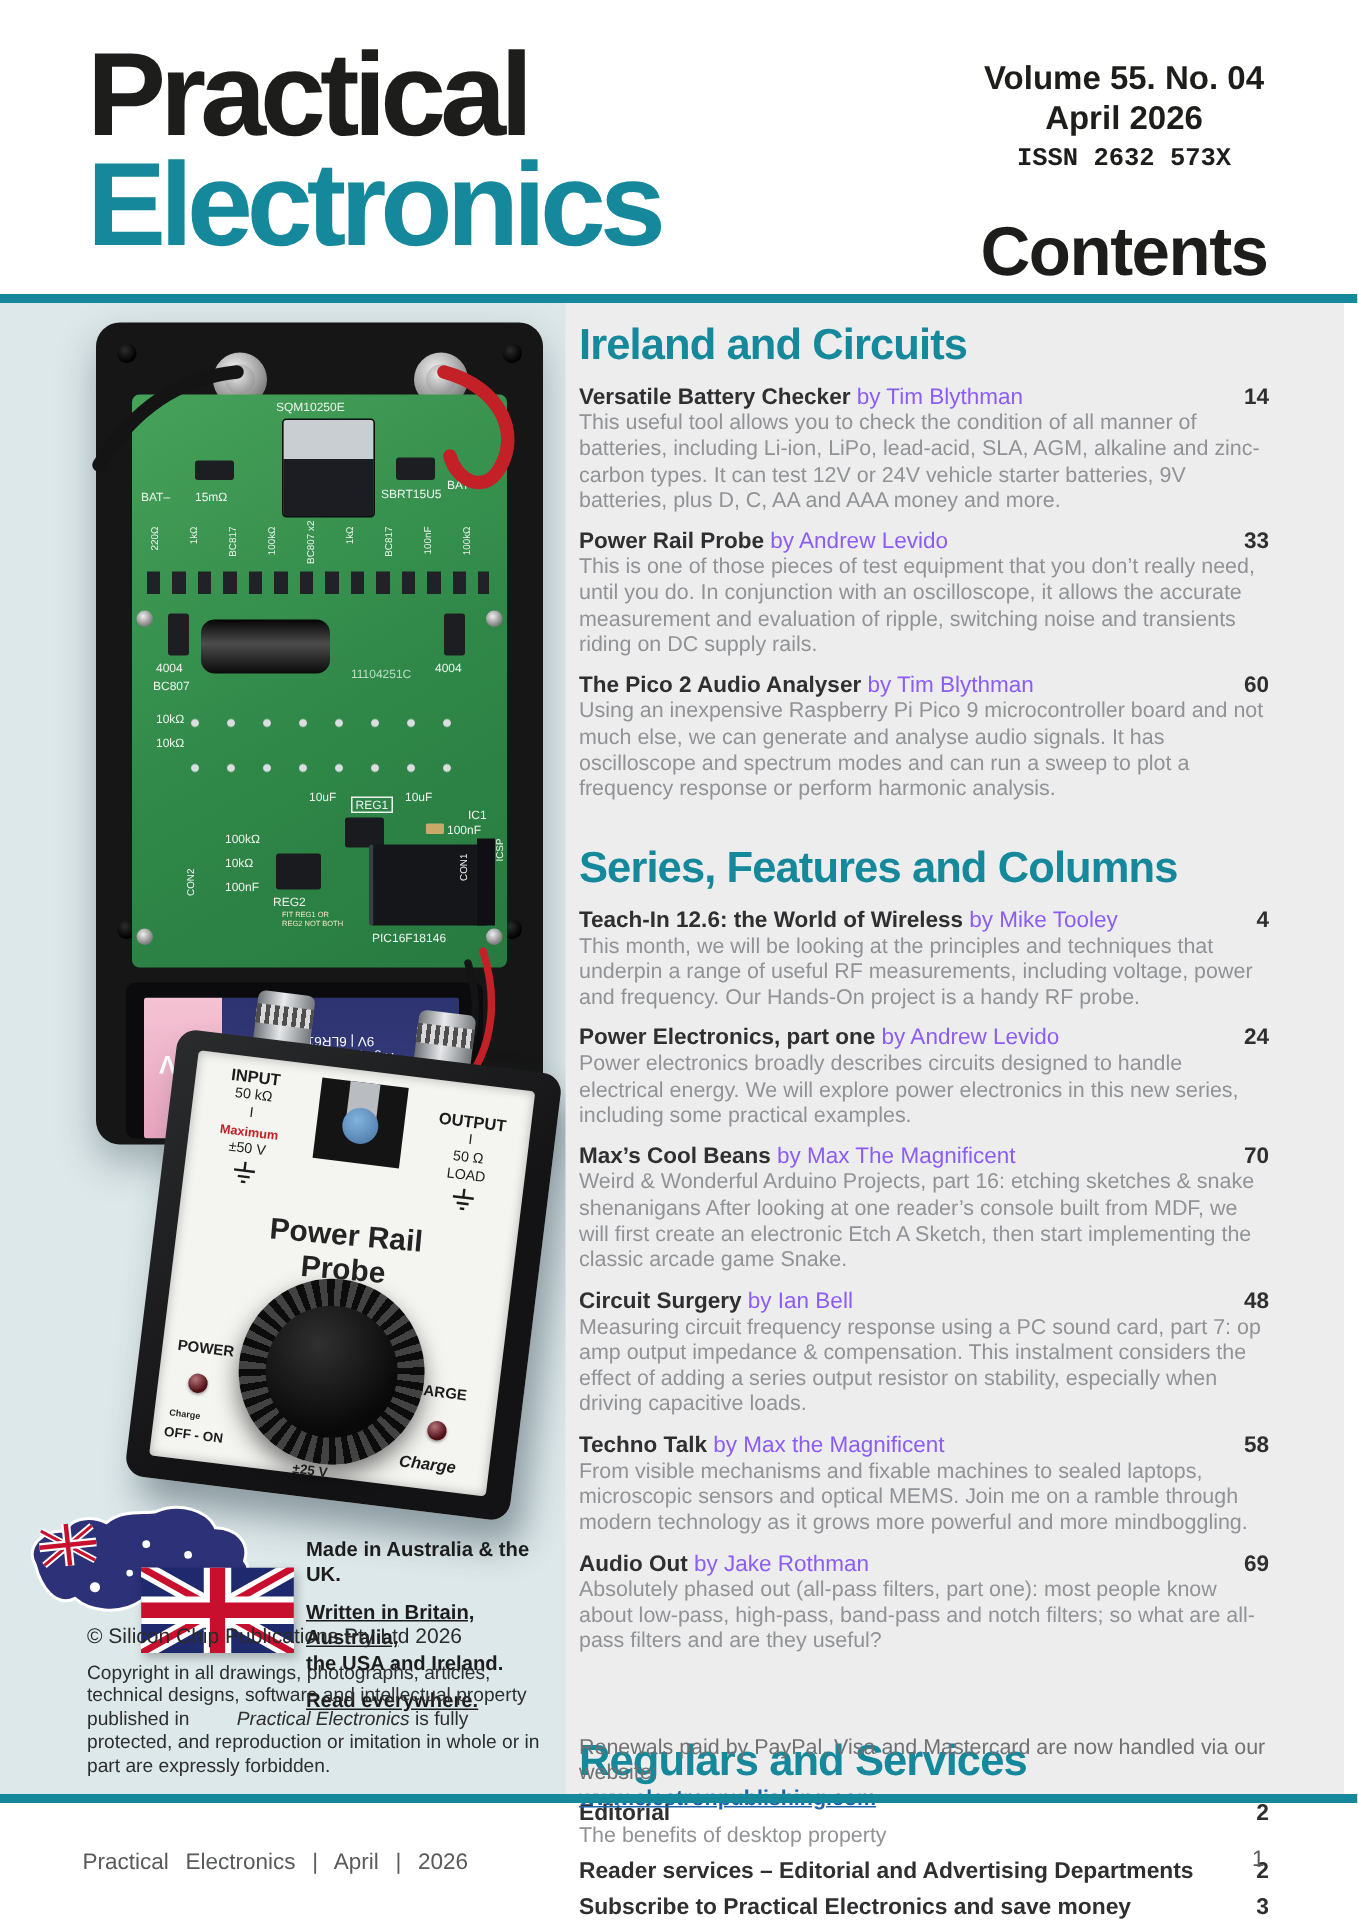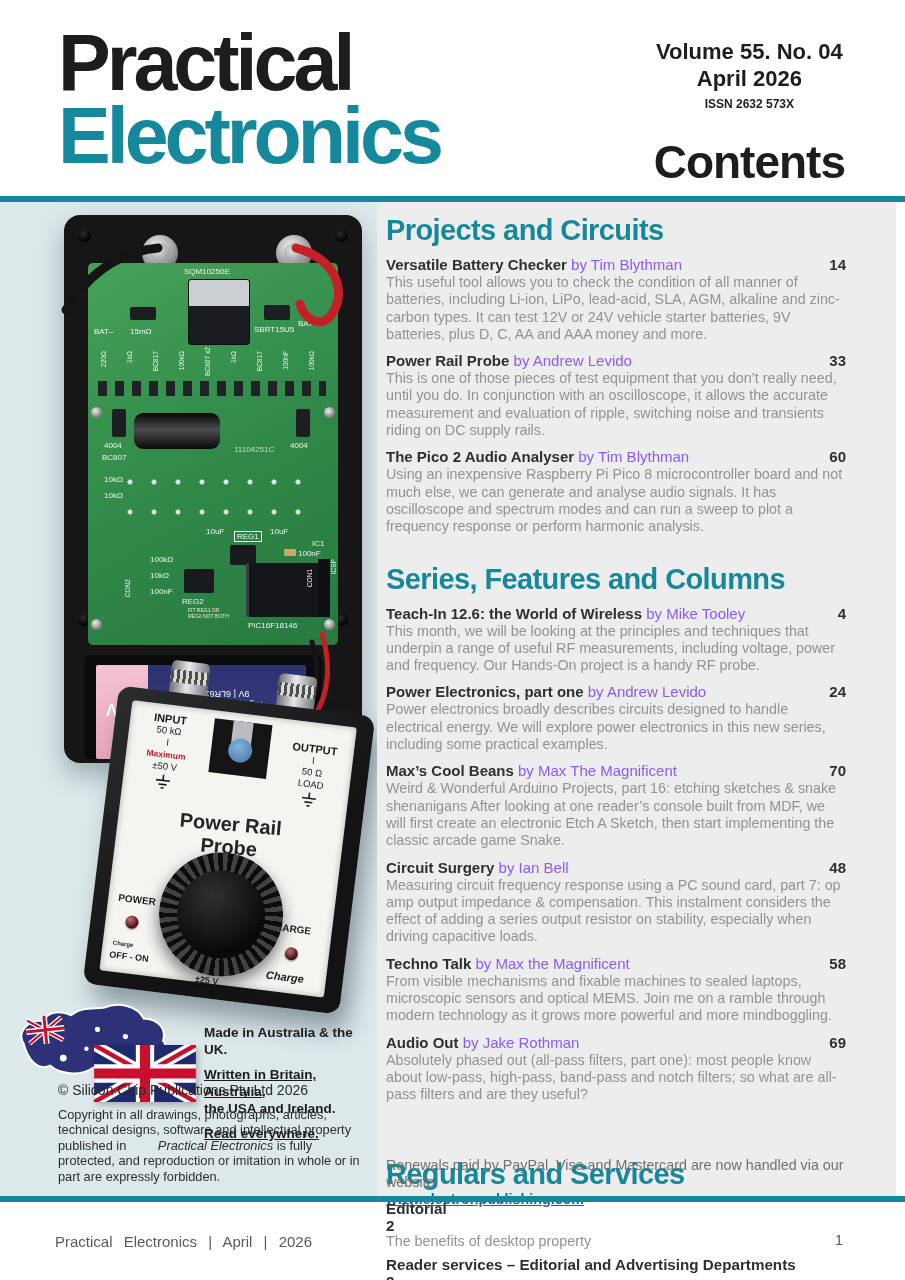--- a/index.html
+++ b/index.html
@@ -5,21 +5,21 @@
   * { margin:0; padding:0; box-sizing:border-box; }
   html,body { width:905px; height:1280px; }
   body { background:#fff; font-family:"Liberation Sans", sans-serif; position:relative; overflow:hidden; }
 
   
   .brand { position:absolute; left:58px; top:26px; font-weight:bold; letter-spacing:-4px; line-height:73px; font-size:79px; }
   .brand .l1 { color:#1d1d1b; display:block; }
   .brand .l2 { color:#15899b; display:block; }
   .hdr-right { position:absolute; right:60px; top:38px; text-align:center; color:#1d1d1b; }
   .vol { font-size:22px; font-weight:bold; line-height:27px; }
-  .issn { font-size:12px; font-weight:bold; margin-top:5px; }
+  .issn { font-size:17px; font-weight:bold; margin-top:5px;font-family:Liberation Mono, monospace; }
   .contents { font-size:46px; font-weight:bold; letter-spacing:-1px; margin-top:24px; }
 
   .rule { position:absolute; left:0; width:905px; height:6px; background:#15899b; }
   .rule.top { top:196px; } .rule.bot { top:1196px; }
 
   
   .leftcol { position:absolute; left:0; top:202px; width:426px; height:994px; background:#dde8ea; overflow:hidden; }
   .rightcol { position:absolute; left:377px; top:202px; width:519px; height:994px; background:#ededed; padding:12px 50px 0 9px; }
 
   h2.sec { color:#15899b; font-size:29px; font-weight:bold; letter-spacing:-0.6px; margin:0 0 9px 0; }
@@ -27,21 +27,21 @@
   .sec3 { margin-top:54px !important; }
 
   .art { margin-bottom:9px; }
   .ahead { display:flex; justify-content:space-between; align-items:baseline; font-size:15px; }
   .atitle { color:#2f2f31; }
   .atitle b { font-weight:bold; }
   .aby { font-weight:normal; color:#8b5cf6; }
   .apg { font-weight:bold; color:#2f2f31; }
   .adesc { margin-top:1px; font-size:14.3px; line-height:17.3px; color:#909295; }
 
-  .reg { display:flex; justify-content:space-between; align-items:baseline; font-size:15.2px; font-weight:bold; color:#2f2f31; margin-top:7px;flex-direction:column; }
+  .reg { display:flex; justify-content:space-between; align-items:baseline; font-size:15.2px; font-weight:bold; color:#2f2f31; margin-top:7px; }
   .regsub { font-size:14.3px; color:#909295; margin-top:-1px; }
 
   .renew { position:absolute; left:386px; top:1157px; width:480px; font-size:14.3px; line-height:17px; color:#6f7072; }
   .renew a { color:#1c63a7; font-weight:bold; }
 
   .foot-left { position:absolute; left:55px; top:1233px; font-size:15px; color:#595a5c; word-spacing:7px; }
   .foot-page { position:absolute; right:62px; top:1231px; font-size:15px; color:#595a5c; }
 
   
   .box { position:absolute; left:64px; top:13px; width:298px; height:548px; background:#161616; border-radius:16px; box-shadow:0 12px 26px rgba(40,60,70,.35); }
@@ -290,42 +290,42 @@
 
   <div class="imprint">
     <div class="c">© Silicon Chip Publications Pty Ltd 2026</div>
     <p><span>Copyright in all drawings, photographs, articles, technical designs, software and intellectual property published in </span><i>Practical Electronics</i><span> is fully protected, and reproduction or imitation in whole or in part are expressly forbidden.</span></p>
     <p><span>The May 2026 issue of </span><i>Practical Electronics</i><span> will be published on Thursday, 2</span></p>
   </div>
 </div>
 
 <div class="rightcol">
 
-  <h2 class="sec">Projects and Circuits</h2>
+  <h2 class="sec">Ireland and Circuits</h2>
 
   <div class="art">
     <div class="ahead">
         <span class="atitle"><b>Versatile Battery Checker</b> <span class="aby">by Tim Blythman</span></span>
         <span class="apg">14</span>
       </div>
     <div class="adesc">This useful tool allows you to check the condition of all manner of batteries, including Li-ion, LiPo, lead-acid, SLA, AGM, alkaline and zinc-carbon types. It can test 12V or 24V vehicle starter batteries, 9V batteries, plus D, C, AA and AAA money and more.</div>
   </div>
   <div class="art">
     <div class="ahead">
         <span class="atitle"><b>Power Rail Probe</b> <span class="aby">by Andrew Levido</span></span>
         <span class="apg">33</span>
       </div>
     <div class="adesc">This is one of those pieces of test equipment that you don’t really need, until you do. In conjunction with an oscilloscope, it allows the accurate measurement and evaluation of ripple, switching noise and transients riding on DC supply rails.</div>
   </div>
   <div class="art">
     <div class="ahead">
         <span class="atitle"><b>The Pico 2 Audio Analyser</b> <span class="aby">by Tim Blythman</span></span>
         <span class="apg">60</span>
       </div>
-    <div class="adesc">Using an inexpensive Raspberry Pi Pico 8 microcontroller board and not much else, we can generate and analyse audio signals. It has oscilloscope and spectrum modes and can run a sweep to plot a frequency response or perform harmonic analysis.</div>
+    <div class="adesc">Using an inexpensive Raspberry Pi Pico 9 microcontroller board and not much else, we can generate and analyse audio signals. It has oscilloscope and spectrum modes and can run a sweep to plot a frequency response or perform harmonic analysis.</div>
   </div>
 
   <h2 class="sec sec2">Series, Features and Columns</h2>
 
   <div class="art">
     <div class="ahead">
         <span class="atitle"><b>Teach-In 12.6: the World of Wireless</b> <span class="aby">by Mike Tooley</span></span>
         <span class="apg">4</span>
       </div>
     <div class="adesc">This month, we will be looking at the principles and techniques that underpin a range of useful RF measurements, including voltage, power and frequency. Our Hands-On project is a handy RF probe.</div>

